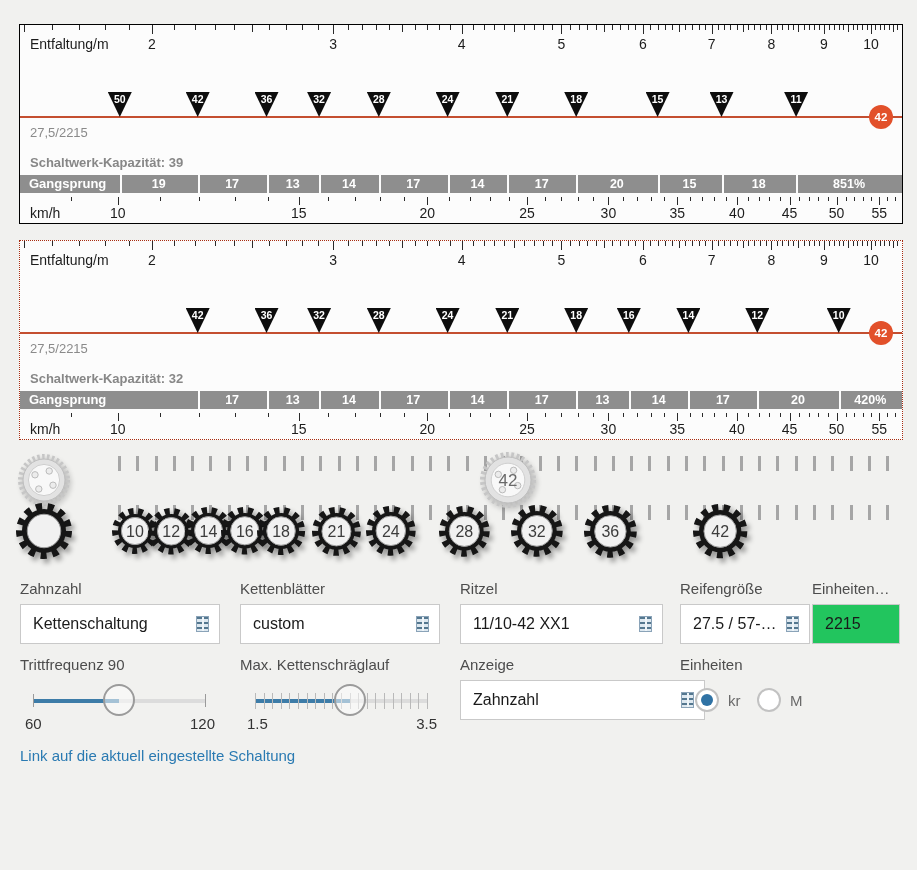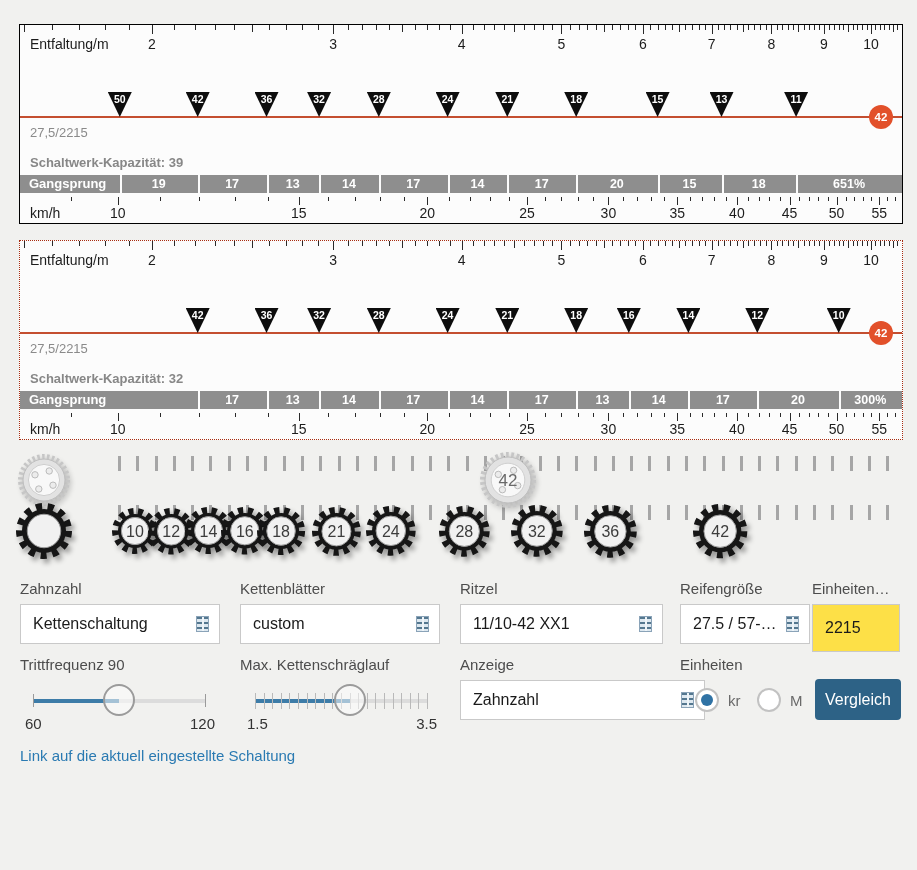--- a/index.html
+++ b/index.html
@@ -39,21 +39,21 @@
   #gears svg text{font-family:"Liberation Sans",sans-serif;}
 
   
   .field-label{position:absolute;font-size:15px;color:#4d4d4d;white-space:nowrap;}
   .selectbox{position:absolute;height:40px;background:#fff;border:1px solid #c9c9c9;box-sizing:border-box;}
   .selectbox .val{position:absolute;left:12px;top:0;line-height:38px;font-size:16px;color:#1a1a1a;white-space:nowrap;}
   .sel-icon{position:absolute;right:10px;top:11px;width:13px;height:16px;border:1px solid #8aa3b8;
             background-color:#dde8f0;box-sizing:border-box;
             background-image:linear-gradient(to right, transparent 0 5px, #eef4f8 5px 7px, transparent 7px),
                              repeating-linear-gradient(to bottom, #54778f 0 2px, #dde8f0 2px 5px);}
-  .input-box{position:absolute;height:48px;background:#fde047;border:1px solid #c9c9c9;box-sizing:border-box;
+  .input-box{position:absolute;height:40px;background:#22c55e;border:1px solid #c9c9c9;box-sizing:border-box;
              font-size:16px;color:#1a1a1a;padding:0 0 0 12px;font-family:"Liberation Sans",sans-serif;}
   .slider{position:absolute;width:172px;height:50px;}
   .sl-track{position:absolute;left:0;top:15px;width:172px;height:4px;background:#dcdcdc;}
   .sl-fill{position:absolute;left:0;top:15px;height:4px;background:#3d7ca8;}
   .sl-tick{position:absolute;top:9px;width:1px;height:16px;background:#b9b9b9;}
   .sl-end{position:absolute;top:10px;width:1px;height:13px;background:#9a9a9a;}
   .sl-handle{position:absolute;top:0;width:32px;height:32px;border-radius:50%;
              border:2px solid #9b9b9b;background:rgba(252,252,252,0.55);box-sizing:border-box;}
   .sl-min,.sl-max{position:absolute;top:31px;font-size:15px;color:#333;}
   .sl-min{left:-8px;}
@@ -209,21 +209,21 @@
         <div class="gs-val" style="left: 99.8px; width: 77.9px;">19</div>
         <div class="gs-val" style="left: 177.7px; width: 68.9px;">17</div>
         <div class="gs-val" style="left: 246.5px; width: 52.6px;">13</div>
         <div class="gs-val" style="left: 299.1px; width: 59.7px;">14</div>
         <div class="gs-val" style="left: 358.8px; width: 68.9px;">17</div>
         <div class="gs-val" style="left: 427.6px; width: 59.7px;">14</div>
         <div class="gs-val" style="left: 487.3px; width: 68.9px;">17</div>
         <div class="gs-val" style="left: 556.2px; width: 81.4px;">20</div>
         <div class="gs-val" style="left: 637.6px; width: 63.9px;">15</div>
         <div class="gs-val" style="left: 701.5px; width: 74.6px;">18</div>
-        <div class="gs-val" style="left: 776.1px; width: 105.9px;">651%</div>
+        <div class="gs-val" style="left: 776.1px; width: 105.9px;">851%</div>
       </div>
     <div class="layer kmh">
         <div class="kmh-tick" style="left: 50.6px; height: 4px;"></div>
         <div class="kmh-tick" style="left: 97.7px; height: 8px;"></div>
         <div class="kmh-tick" style="left: 140.2px; height: 4px;"></div>
         <div class="kmh-tick" style="left: 179.1px; height: 4px;"></div>
         <div class="kmh-tick" style="left: 214.9px; height: 4px;"></div>
         <div class="kmh-tick" style="left: 248px; height: 4px;"></div>
         <div class="kmh-tick" style="left: 278.8px; height: 8px;"></div>
         <div class="kmh-tick" style="left: 307.6px; height: 4px;"></div>
@@ -420,21 +420,21 @@
         <div class="gs-val" style="left: 177.7px; width: 68.9px;">17</div>
         <div class="gs-val" style="left: 246.5px; width: 52.6px;">13</div>
         <div class="gs-val" style="left: 299.1px; width: 59.7px;">14</div>
         <div class="gs-val" style="left: 358.8px; width: 68.9px;">17</div>
         <div class="gs-val" style="left: 427.6px; width: 59.7px;">14</div>
         <div class="gs-val" style="left: 487.3px; width: 68.9px;">17</div>
         <div class="gs-val" style="left: 556.2px; width: 52.6px;">13</div>
         <div class="gs-val" style="left: 608.8px; width: 59.7px;">14</div>
         <div class="gs-val" style="left: 668.4px; width: 68.9px;">17</div>
         <div class="gs-val" style="left: 737.3px; width: 81.4px;">20</div>
-        <div class="gs-val" style="left: 818.7px; width: 63.3px;">300%</div>
+        <div class="gs-val" style="left: 818.7px; width: 63.3px;">420%</div>
       </div>
     <div class="layer kmh">
         <div class="kmh-tick" style="left: 50.6px; height: 4px;"></div>
         <div class="kmh-tick" style="left: 97.7px; height: 8px;"></div>
         <div class="kmh-tick" style="left: 140.2px; height: 4px;"></div>
         <div class="kmh-tick" style="left: 179.1px; height: 4px;"></div>
         <div class="kmh-tick" style="left: 214.9px; height: 4px;"></div>
         <div class="kmh-tick" style="left: 248px; height: 4px;"></div>
         <div class="kmh-tick" style="left: 278.8px; height: 8px;"></div>
         <div class="kmh-tick" style="left: 307.6px; height: 4px;"></div>
@@ -746,16 +746,15 @@
 
   <div id="units-radios" style="position:absolute;left:695px;top:688px;width:120px;height:30px;">
       <div class="radio" style="left: 0px; top: 0px;">
         <div class="dot"></div>
       </div>
       <div class="radio-label" style="left: 33px; top: 4px;">kr</div>
       <div class="radio" style="left: 62px; top: 0px;"></div>
       <div class="radio-label" style="left: 95px; top: 4px;">M</div>
     </div>
 
-  <button class="btn">Vergleich</button>
 
   <a class="link">Link auf die aktuell eingestellte Schaltung</a>
 </div>
 
 </body></html>

